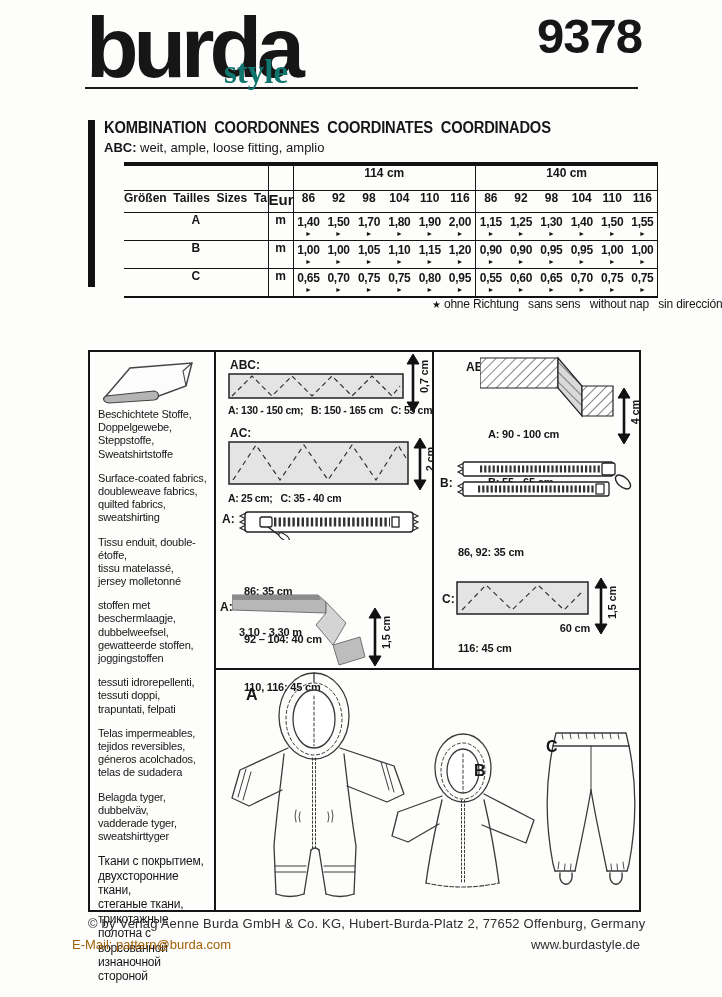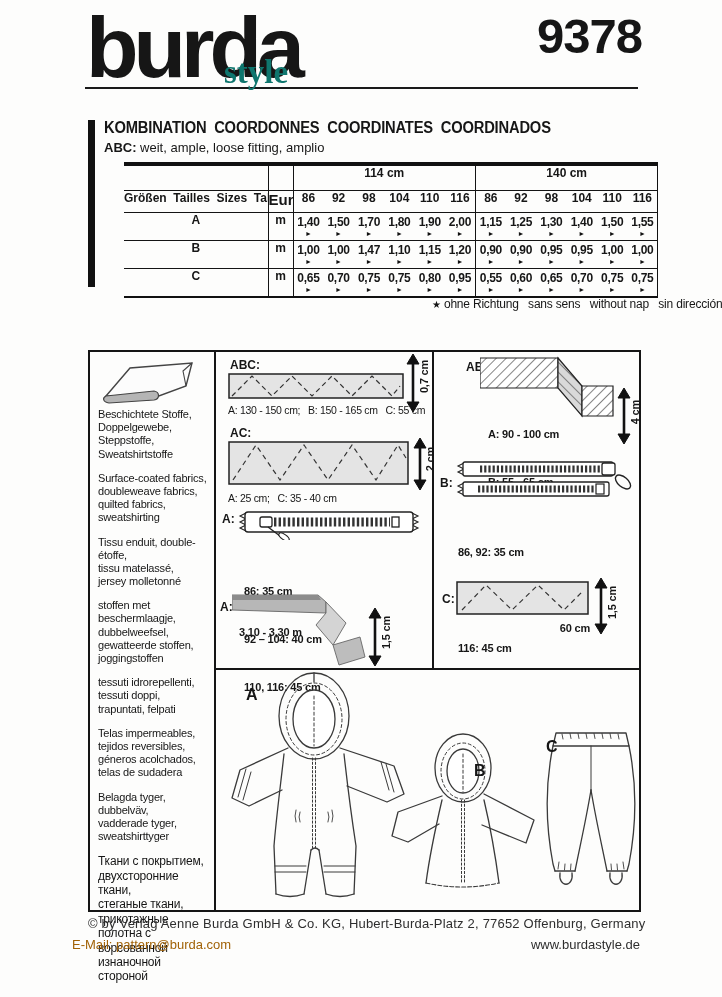--- a/index.html
+++ b/index.html
@@ -35,21 +35,21 @@
   
   .mainbox{left:88px;top:350px;width:549px;height:558px;border:2.5px solid #151515;}
   .sidebar{left:0;top:0;width:126px;height:100%;border-right:2px solid #151515;box-sizing:border-box;
            padding:6px 6px 0 8px;}
   .fab{font-size:11px;line-height:1.2;white-space:pre-line;margin-bottom:11px;letter-spacing:-0.2px;}
   .fab-ru{font-size:12px;}
   .diatop{left:126px;top:0;width:423px;height:318px;border-bottom:2.5px solid #151515;box-sizing:border-box;}
   .cell-l{left:0;top:0;width:216px;height:100%;}
   .cell-r{left:216px;top:0;width:207px;height:100%;border-left:2px solid #151515;box-sizing:border-box;}
   .dlab{font-weight:bold;font-size:12px;}
-  .dsz{font-weight:normal;font-size:10.5px;white-space:pre;letter-spacing:-0.3px;}
+  .dsz{font-weight:bold;font-size:10.5px;white-space:pre;letter-spacing:-0.3px;}
   .dline{font-weight:bold;font-size:11px;line-height:16px;letter-spacing:-0.2px;white-space:pre;}
   .vlabel{writing-mode:vertical-rl;transform:rotate(180deg);font-weight:bold;font-size:11px;
           white-space:nowrap;letter-spacing:-0.2px;}
   .garments{left:126px;top:318px;width:423px;height:240px;}
   
   .foot1{left:88px;top:916px;font-size:13px;color:#2e2e2e;letter-spacing:0.2px;}
   .foot2{left:72px;top:937px;font-size:13px;color:#a16207;}
   .foot3{right:82px;top:937px;font-size:13px;color:#2e2e2e;}
   svg{display:block;}
 </style>
@@ -153,21 +153,21 @@
       <td class="bl lab" style="text-align:center;padding-left:0">m</td>
       <td class="vc bl">
             <div class="num">1,00</div>
             <div class="tri">►</div>
           </td>
       <td class="vc">
             <div class="num">1,00</div>
             <div class="tri">►</div>
           </td>
       <td class="vc">
-            <div class="num">1,47</div>
+            <div class="num">1,05</div>
             <div class="tri">►</div>
           </td>
       <td class="vc">
             <div class="num">1,10</div>
             <div class="tri">►</div>
           </td>
       <td class="vc">
             <div class="num">1,15</div>
             <div class="tri">►</div>
           </td>

